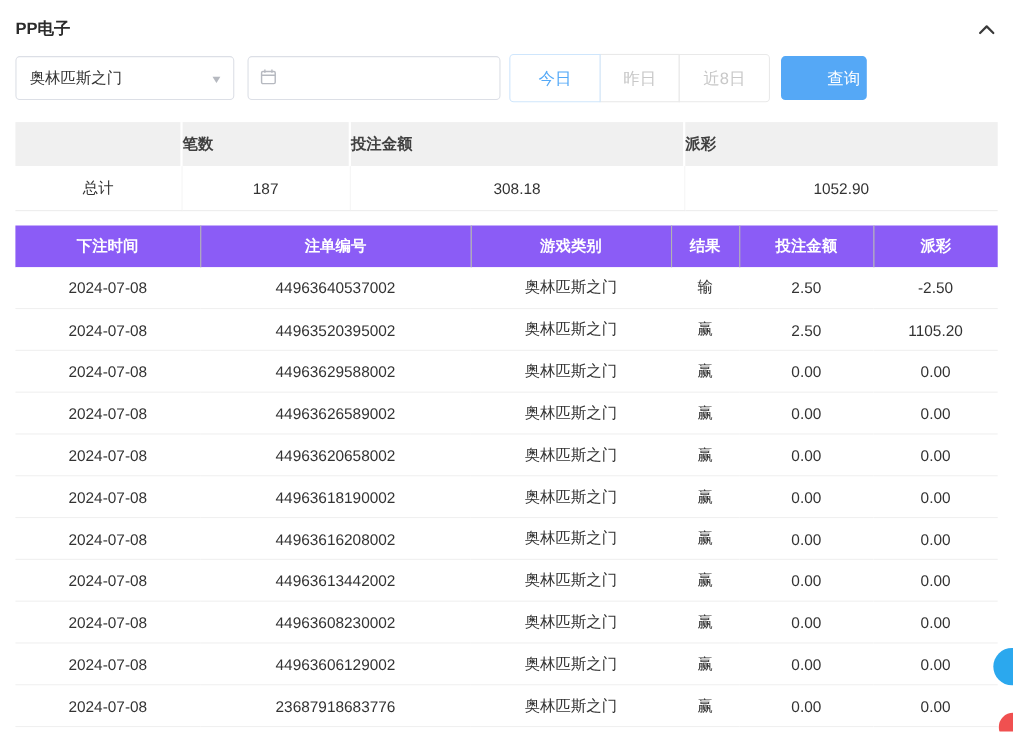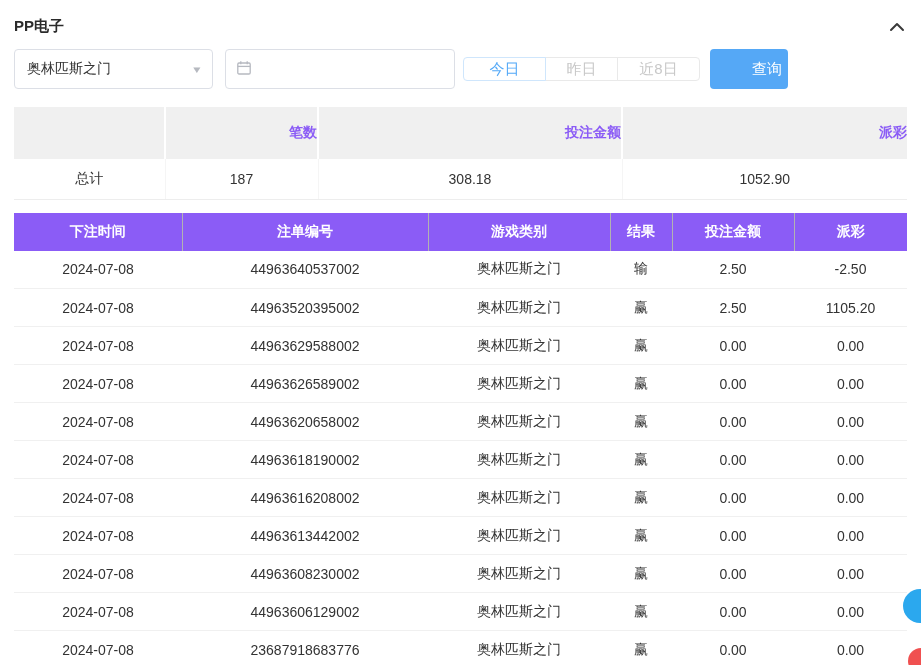--- a/index.html
+++ b/index.html
@@ -30,42 +30,42 @@
     padding: 0 12px; cursor: pointer; background: #fff;
   }
   .select-box .caret { color: #b6b9c0; font-size: 11px; transform: scaleX(1.3); }
   .date-box {
     width: 230px; height: 40px; border: 1px solid #dcdfe6; border-radius: 4px;
     display: flex; align-items: center; gap: 8px; padding: 0 10px;
     margin-left: 12px; background: #fff; cursor: pointer;
   }
   .quick-group { display: flex; margin-left: 8px; }
   .quick-btn {
-    height: 24px; border: 1px solid #e9e9e9; background: #fff;
+    height: 44px; border: 1px solid #e9e9e9; background: #fff;
     color: #c8c8c8; font-size: 15px; cursor: pointer;
     display: flex; align-items: center; justify-content: center;
     font-family: "Liberation Sans", sans-serif;
   }
   .quick-btn + .quick-btn { margin-left: -1px; }
   .quick-btn.w-lg { width: 83px; } .quick-btn.w-md { width: 73px; text-align: center; }
   .quick-btn:first-child { border-radius: 4px 0 0 4px; }
   .quick-btn:last-child { border-radius: 0 4px 4px 0; }
   .quick-btn.active { color: #54a9f7; border-color: #cfe6fc; position: relative; z-index: 1; }
   .search-btn {
     margin-left: 10px; width: 78px; height: 40px; border: none; border-radius: 4px;
     background: #55a8f6; color: #fff; font-size: 15px; cursor: pointer;
     font-family: "Liberation Sans", sans-serif;
     padding-left: 36px;
   }
 
   
   .summary-table { width: 100%; border-collapse: collapse; table-layout: fixed; margin-bottom: 13px; }
   .summary-table th {
-    background: #f0f0f0; height: 52px; font-weight: 600; font-size: 14px; color: #8b5cf6;
-    text-align: right;
+    background: #f0f0f0; height: 40px; font-weight: 600; font-size: 14px; color: #404040;
+    text-align: left;
   }
   .summary-table th + th { border-left: 2px solid #ffffff; }
   .summary-table td {
     height: 40px; text-align: center; background: #fff;
     border-bottom: 1px solid #ededed; border-right: 1px solid #f5f5f5;
   }
   .summary-table td:last-child { border-right: none; }
 
   
   .bet-table { width: 100%; border-collapse: collapse; table-layout: fixed; }

